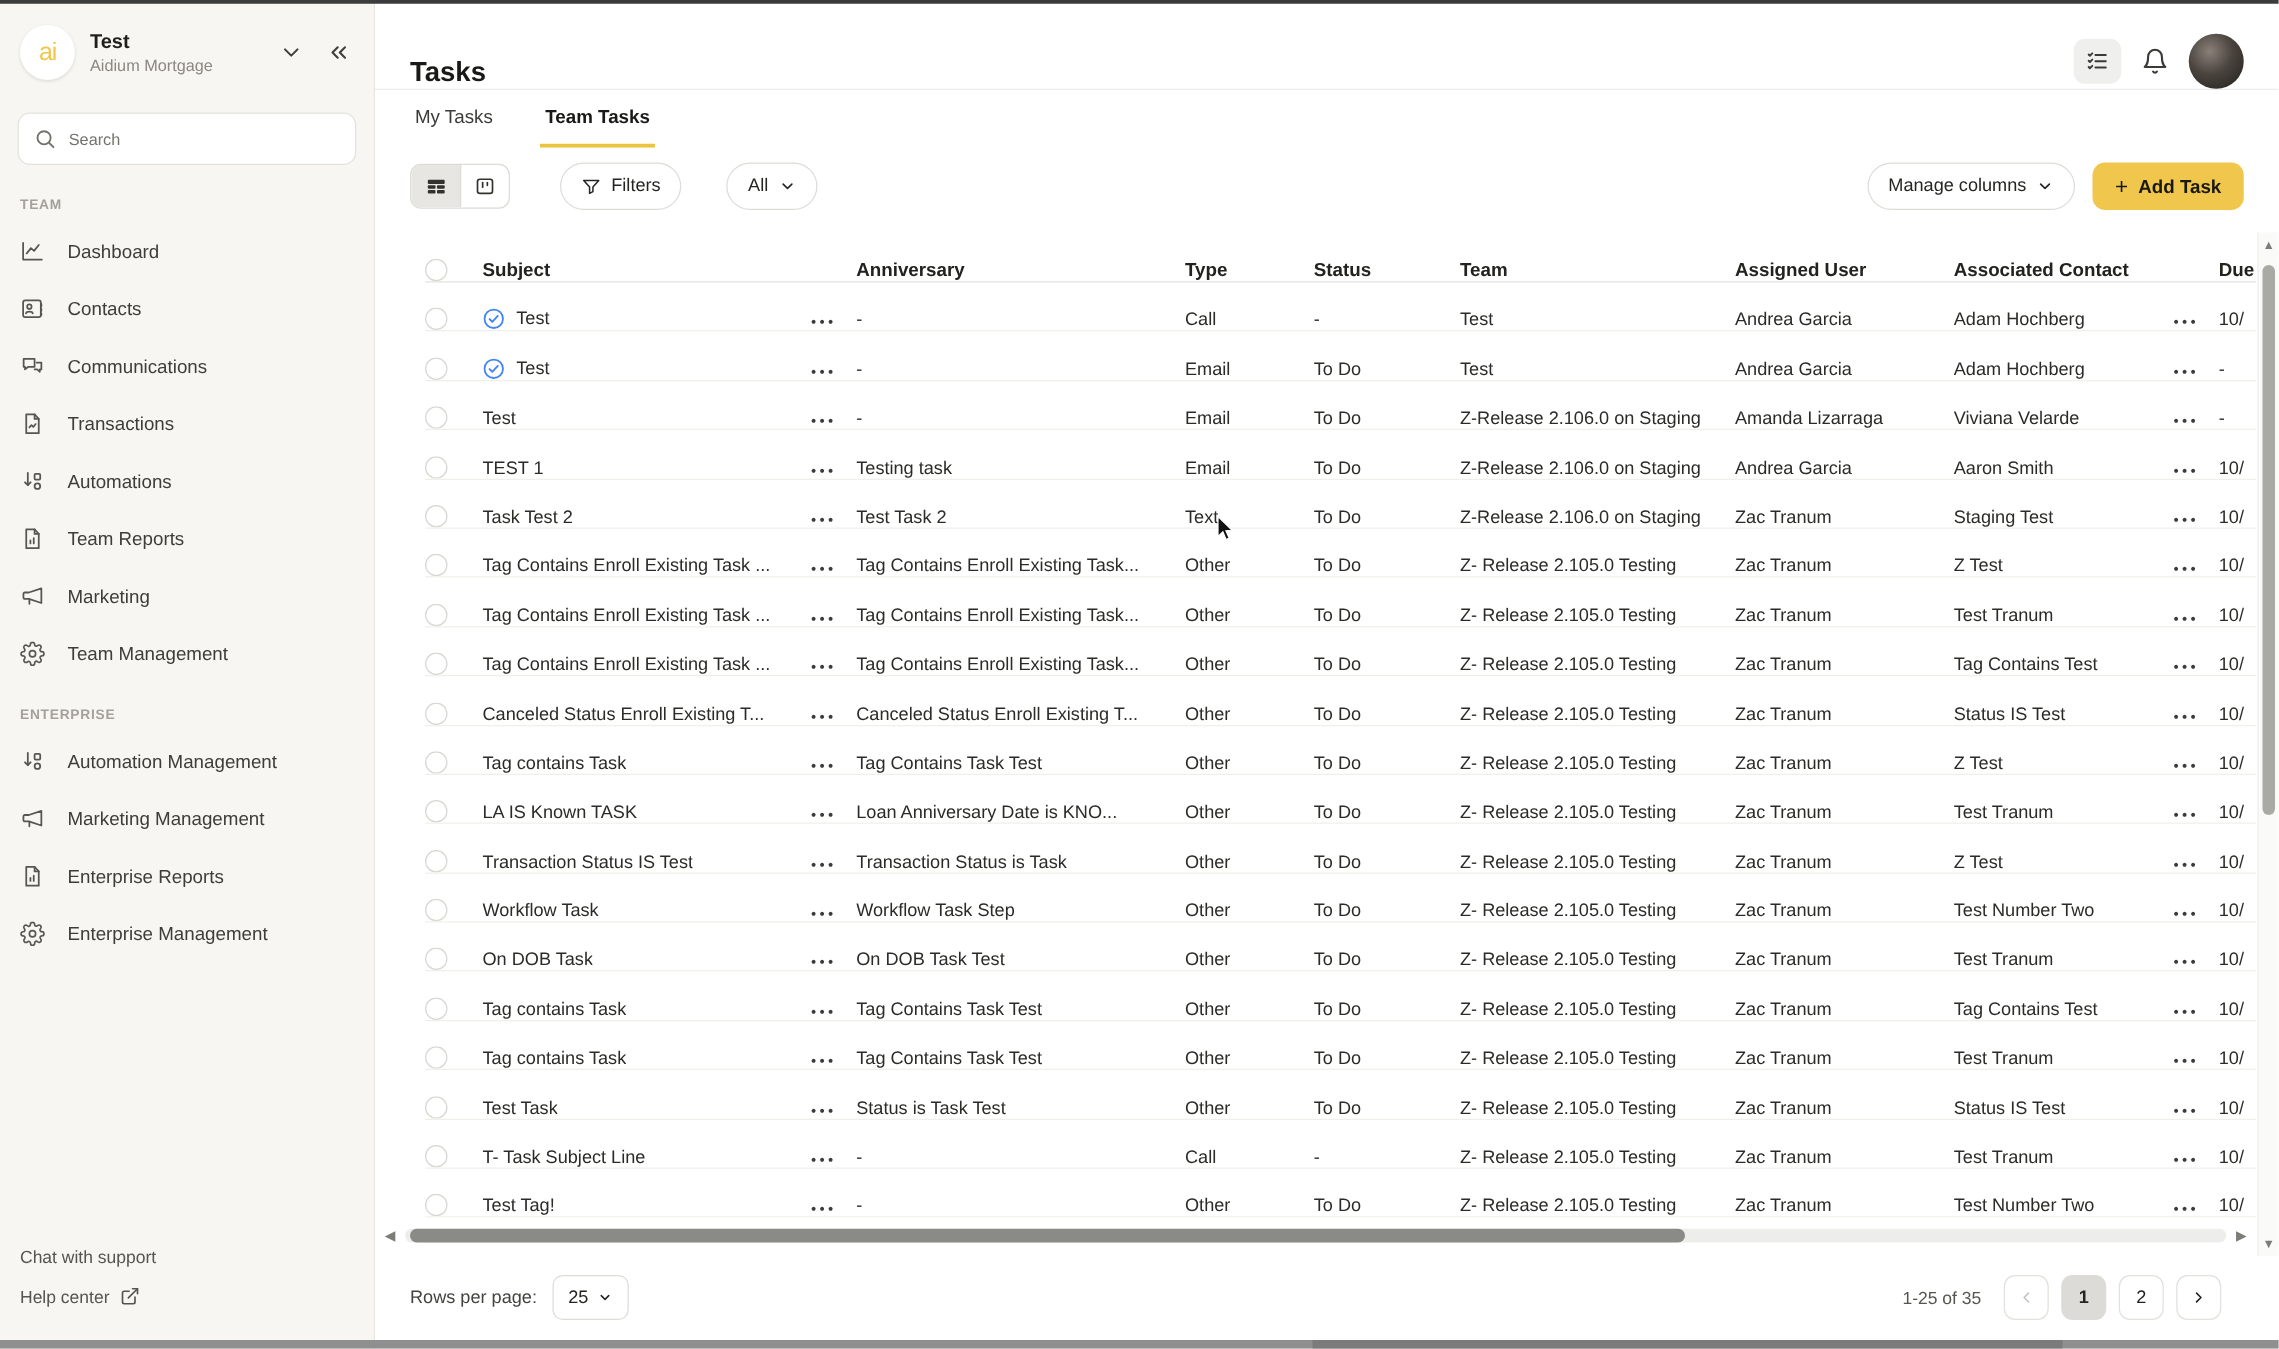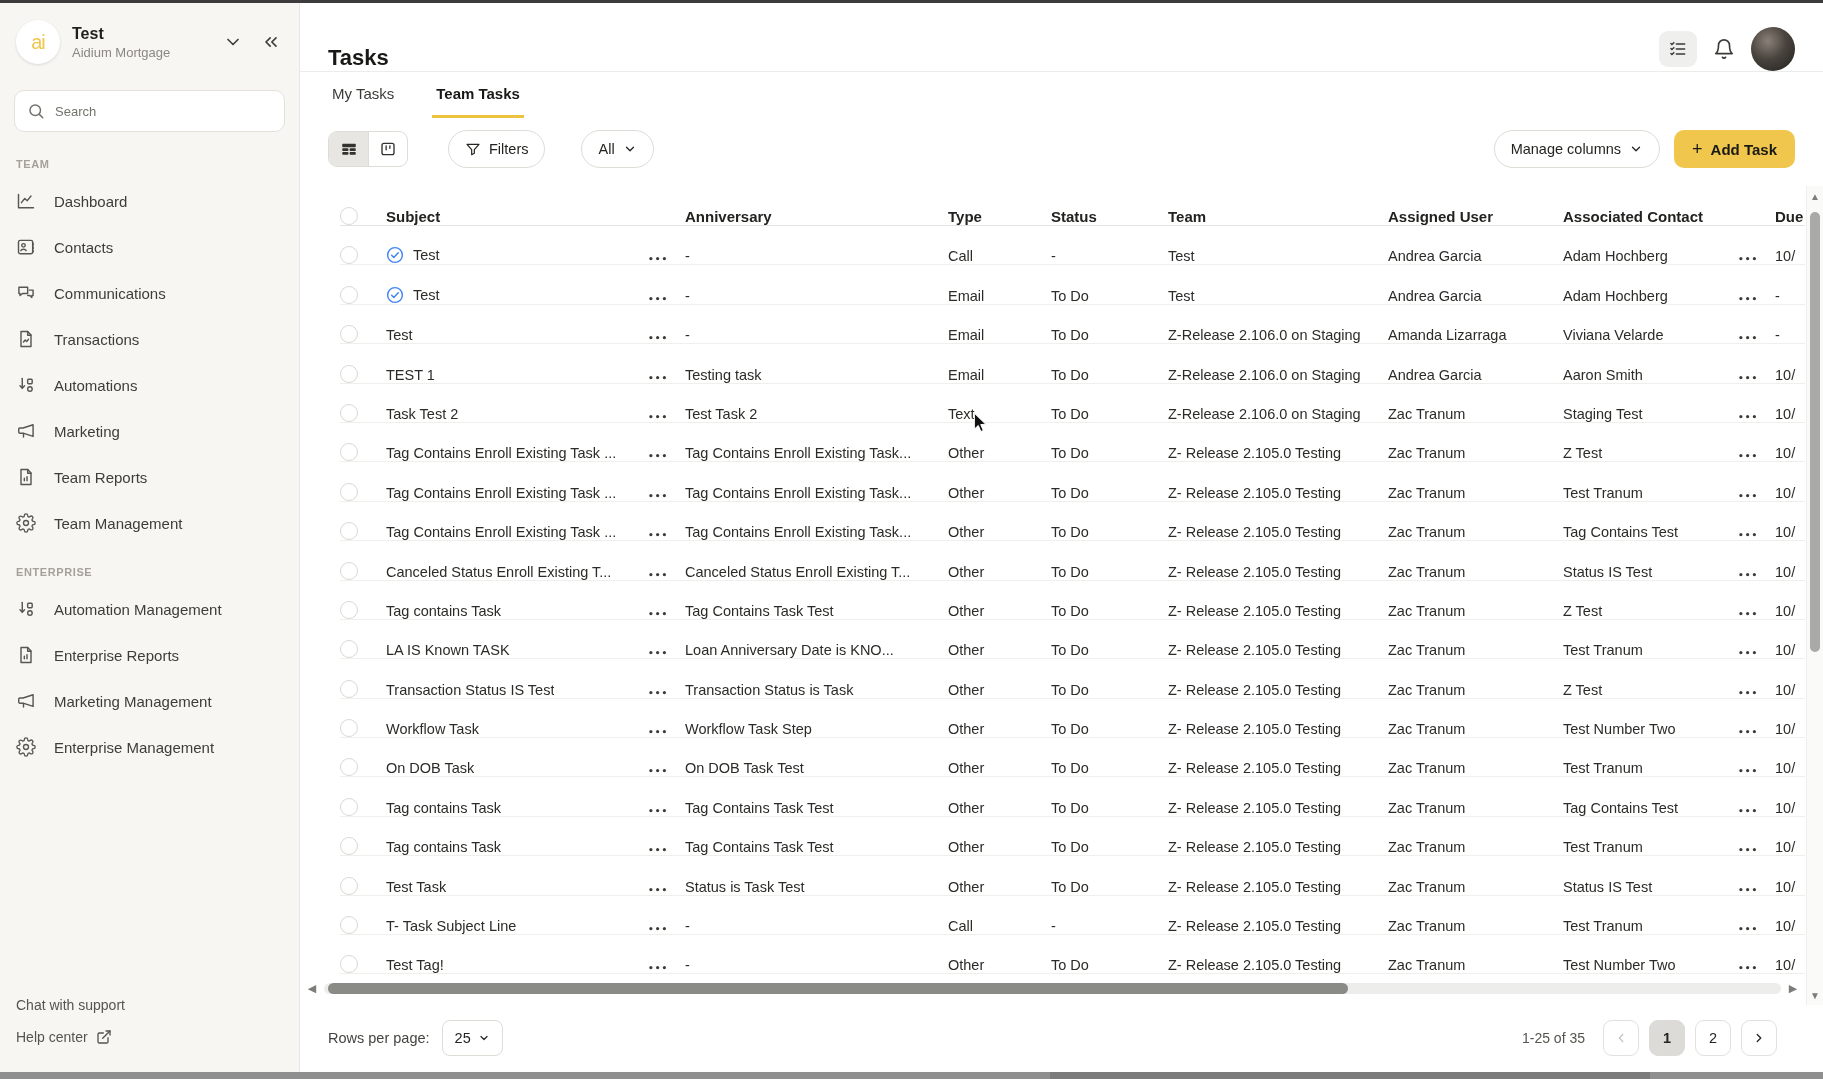--- a/index.html
+++ b/index.html
@@ -181,35 +181,35 @@
               <polyline points="4.8 13 7.5 15.8 10.2 13"></polyline>
               <rect x="14" y="5" width="5.4" height="5.4" rx="1"></rect>
               <rect x="14" y="14" width="5.4" height="5.4" rx="2.7"></rect>
             </svg>
           </span>
           <span class="side-item-label">Automations</span>
         </div>
         <div class="side-item">
           <span class="icon">
             <svg width="20" height="20" viewBox="0 0 24 24" fill="none" stroke="currentColor" stroke-width="1.7" stroke-linecap="round" stroke-linejoin="round">
-              <path d="M20.5 4.5v14L8.5 14.6H4.6a1.3 1.3 0 0 1-1.3-1.3v-3.6a1.3 1.3 0 0 1 1.3-1.3h3.9z"></path>
-              <path d="M9 15v4.2"></path>
-            </svg>
-          </span>
-          <span class="side-item-label">Marketing</span>
-        </div>
-        <div class="side-item">
-          <span class="icon">
-            <svg width="20" height="20" viewBox="0 0 24 24" fill="none" stroke="currentColor" stroke-width="1.7" stroke-linecap="round" stroke-linejoin="round">
               <path d="M6 3h8l4 4.2V21H6z"></path>
               <path d="M14 3v4.4h4"></path>
               <path d="M10 16.5v-3M13.2 16.5v-5"></path>
             </svg>
           </span>
           <span class="side-item-label">Team Reports</span>
+        </div>
+        <div class="side-item">
+          <span class="icon">
+            <svg width="20" height="20" viewBox="0 0 24 24" fill="none" stroke="currentColor" stroke-width="1.7" stroke-linecap="round" stroke-linejoin="round">
+              <path d="M20.5 4.5v14L8.5 14.6H4.6a1.3 1.3 0 0 1-1.3-1.3v-3.6a1.3 1.3 0 0 1 1.3-1.3h3.9z"></path>
+              <path d="M9 15v4.2"></path>
+            </svg>
+          </span>
+          <span class="side-item-label">Marketing</span>
         </div>
         <div class="side-item">
           <span class="icon">
             <svg width="20" height="20" viewBox="0 0 24 24" fill="none" stroke="currentColor" stroke-width="1.6" stroke-linecap="round" stroke-linejoin="round">
               <circle cx="12" cy="12" r="3"></circle>
               <path d="M19.4 15a1.65 1.65 0 0 0 .33 1.82l.06.06a2 2 0 0 1 0 2.83 2 2 0 0 1-2.83 0l-.06-.06a1.65 1.65 0 0 0-1.82-.33 1.65 1.65 0 0 0-1 1.51V21a2 2 0 0 1-2 2 2 2 0 0 1-2-2v-.09A1.65 1.65 0 0 0 9 19.4a1.65 1.65 0 0 0-1.82.33l-.06.06a2 2 0 0 1-2.83 0 2 2 0 0 1 0-2.83l.06-.06a1.65 1.65 0 0 0 .33-1.82 1.65 1.65 0 0 0-1.51-1H3a2 2 0 0 1-2-2 2 2 0 0 1 2-2h.09A1.65 1.65 0 0 0 4.6 9a1.65 1.65 0 0 0-.33-1.82l-.06-.06a2 2 0 0 1 0-2.83 2 2 0 0 1 2.83 0l.06.06a1.65 1.65 0 0 0 1.82.33H9a1.65 1.65 0 0 0 1-1.51V3a2 2 0 0 1 2-2 2 2 0 0 1 2 2v.09a1.65 1.65 0 0 0 1 1.51 1.65 1.65 0 0 0 1.82-.33l.06-.06a2 2 0 0 1 2.83 0 2 2 0 0 1 0 2.83l-.06.06a1.65 1.65 0 0 0-.33 1.82V9a1.65 1.65 0 0 0 1.51 1H21a2 2 0 0 1 2 2 2 2 0 0 1-2 2h-.09a1.65 1.65 0 0 0-1.51 1z"></path>
             </svg>
           </span>
           <span class="side-item-label">Team Management</span>
         </div>
@@ -221,35 +221,35 @@
               <polyline points="4.8 13 7.5 15.8 10.2 13"></polyline>
               <rect x="14" y="5" width="5.4" height="5.4" rx="1"></rect>
               <rect x="14" y="14" width="5.4" height="5.4" rx="2.7"></rect>
             </svg>
           </span>
           <span class="side-item-label">Automation Management</span>
         </div>
         <div class="side-item">
           <span class="icon">
             <svg width="20" height="20" viewBox="0 0 24 24" fill="none" stroke="currentColor" stroke-width="1.7" stroke-linecap="round" stroke-linejoin="round">
+              <path d="M20.5 4.5v14L8.5 14.6H4.6a1.3 1.3 0 0 1-1.3-1.3v-3.6a1.3 1.3 0 0 1 1.3-1.3h3.9z"></path>
+              <path d="M9 15v4.2"></path>
+            </svg>
+          </span>
+          <span class="side-item-label">Marketing Management</span>
+        </div>
+        <div class="side-item">
+          <span class="icon">
+            <svg width="20" height="20" viewBox="0 0 24 24" fill="none" stroke="currentColor" stroke-width="1.7" stroke-linecap="round" stroke-linejoin="round">
               <path d="M6 3h8l4 4.2V21H6z"></path>
               <path d="M14 3v4.4h4"></path>
               <path d="M10 16.5v-3M13.2 16.5v-5"></path>
             </svg>
           </span>
           <span class="side-item-label">Enterprise Reports</span>
-        </div>
-        <div class="side-item">
-          <span class="icon">
-            <svg width="20" height="20" viewBox="0 0 24 24" fill="none" stroke="currentColor" stroke-width="1.7" stroke-linecap="round" stroke-linejoin="round">
-              <path d="M20.5 4.5v14L8.5 14.6H4.6a1.3 1.3 0 0 1-1.3-1.3v-3.6a1.3 1.3 0 0 1 1.3-1.3h3.9z"></path>
-              <path d="M9 15v4.2"></path>
-            </svg>
-          </span>
-          <span class="side-item-label">Marketing Management</span>
         </div>
         <div class="side-item">
           <span class="icon">
             <svg width="20" height="20" viewBox="0 0 24 24" fill="none" stroke="currentColor" stroke-width="1.6" stroke-linecap="round" stroke-linejoin="round">
               <circle cx="12" cy="12" r="3"></circle>
               <path d="M19.4 15a1.65 1.65 0 0 0 .33 1.82l.06.06a2 2 0 0 1 0 2.83 2 2 0 0 1-2.83 0l-.06-.06a1.65 1.65 0 0 0-1.82-.33 1.65 1.65 0 0 0-1 1.51V21a2 2 0 0 1-2 2 2 2 0 0 1-2-2v-.09A1.65 1.65 0 0 0 9 19.4a1.65 1.65 0 0 0-1.82.33l-.06.06a2 2 0 0 1-2.83 0 2 2 0 0 1 0-2.83l.06-.06a1.65 1.65 0 0 0 .33-1.82 1.65 1.65 0 0 0-1.51-1H3a2 2 0 0 1-2-2 2 2 0 0 1 2-2h.09A1.65 1.65 0 0 0 4.6 9a1.65 1.65 0 0 0-.33-1.82l-.06-.06a2 2 0 0 1 0-2.83 2 2 0 0 1 2.83 0l.06.06a1.65 1.65 0 0 0 1.82.33H9a1.65 1.65 0 0 0 1-1.51V3a2 2 0 0 1 2-2 2 2 0 0 1 2 2v.09a1.65 1.65 0 0 0 1 1.51 1.65 1.65 0 0 0 1.82-.33l.06-.06a2 2 0 0 1 2.83 0 2 2 0 0 1 0 2.83l-.06.06a1.65 1.65 0 0 0-.33 1.82V9a1.65 1.65 0 0 0 1.51 1H21a2 2 0 0 1 2 2 2 2 0 0 1-2 2h-.09a1.65 1.65 0 0 0-1.51 1z"></path>
             </svg>
           </span>
           <span class="side-item-label">Enterprise Management</span>
         </div>

